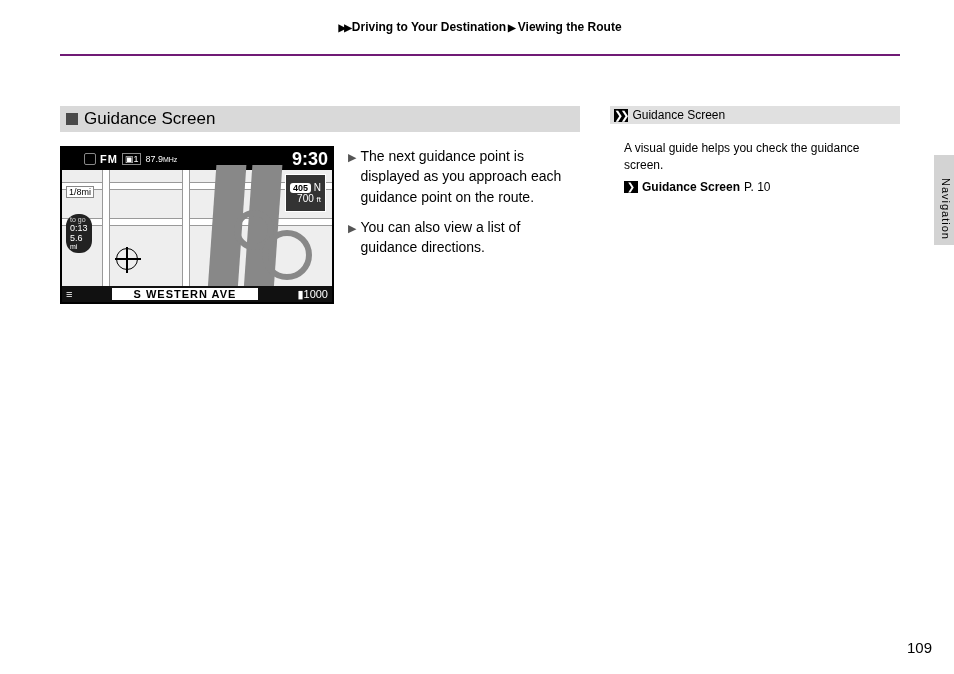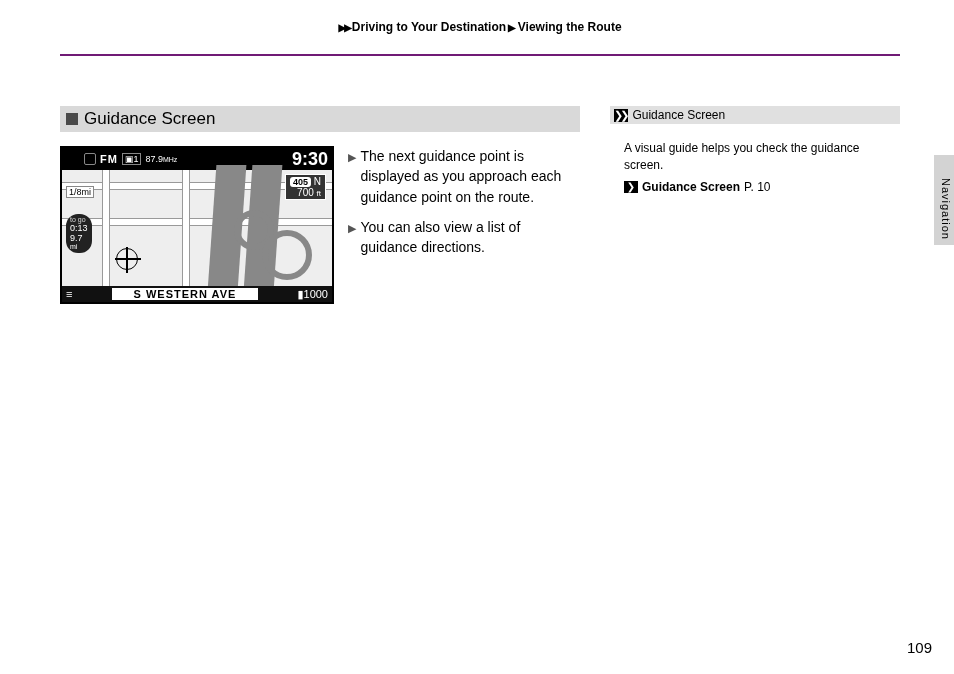--- a/index.html
+++ b/index.html
@@ -105,21 +105,21 @@
     border: 6px solid #888;
     border-radius: 50%;
     background: transparent;
   }
   .ss-sign {
     position: absolute;
     top: 26px; right: 6px;
     background: #333; color: #fff;
     border: 1px solid #fff;
     font-size: 10px;
-    padding: 1px 4px;
+    padding: 7px 4px;
     display: flex; flex-direction: column; align-items:flex-end;
   }
   .ss-sign .shield {
     background:#fff; color:#000; border-radius:3px; padding:0 3px; font-weight:bold; font-size:9px;
     display:inline-block;
   }
   .ss-infobox {
     position: absolute;
     left: 4px; top: 66px;
     background: #222; color: #fff;
@@ -251,21 +251,21 @@
             <div class="ss-cursor"></div>
           </div>
           <div class="ss-scale">1/8mi</div>
           <div class="ss-sign">
             <div><span class="shield">405</span> <span>N</span></div>
             <div><span>700</span> <span style="font-size:8px;">ft</span></div>
           </div>
           <div class="ss-infobox">
             <div style="font-size:7px;opacity:.8;">to go</div>
             <div>0:13</div>
-            <div><span>9.7</span></div>
+            <div><span>5.6</span></div>
             <div style="font-size:7px;">mi</div>
           </div>
           <div class="ss-bottombar">
             <span>≡</span>
             <span class="street">S WESTERN AVE</span>
             <span class="dist">▮<span>1000</span></span>
           </div>
         </div>
 
         <div class="bullets">

